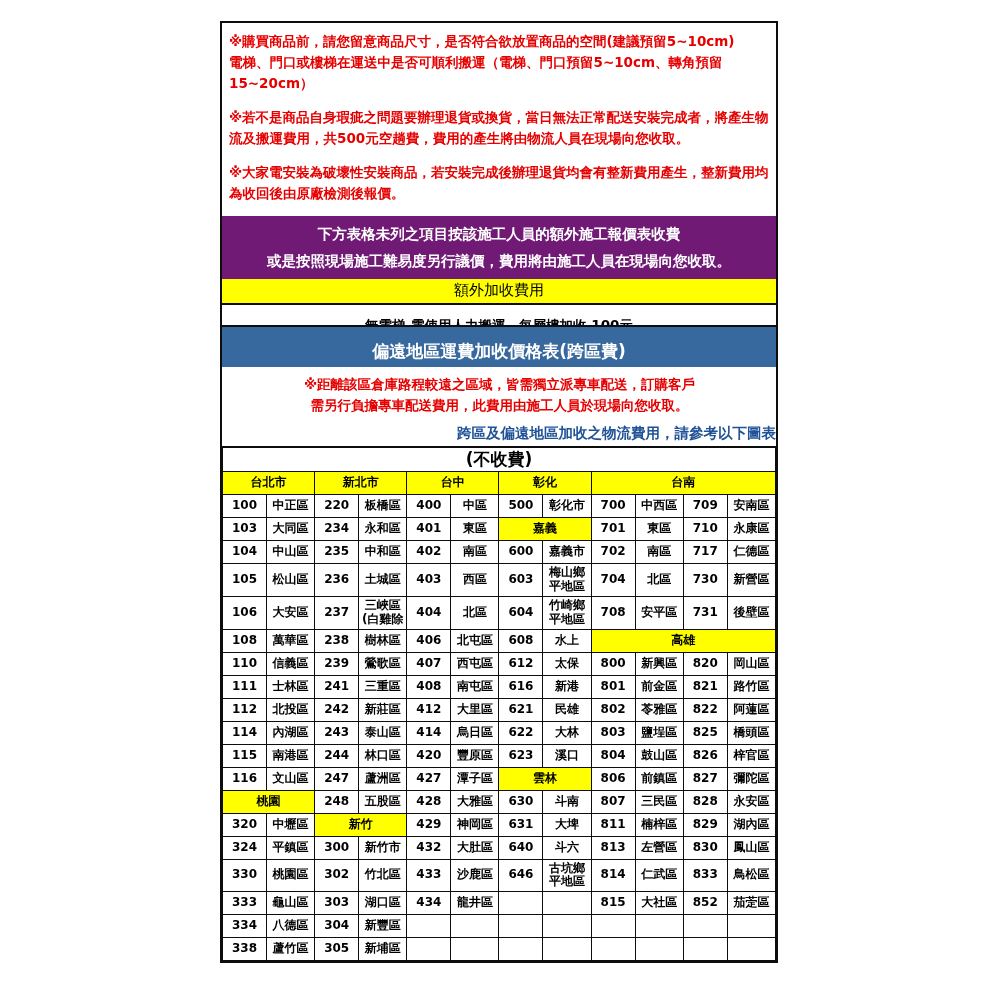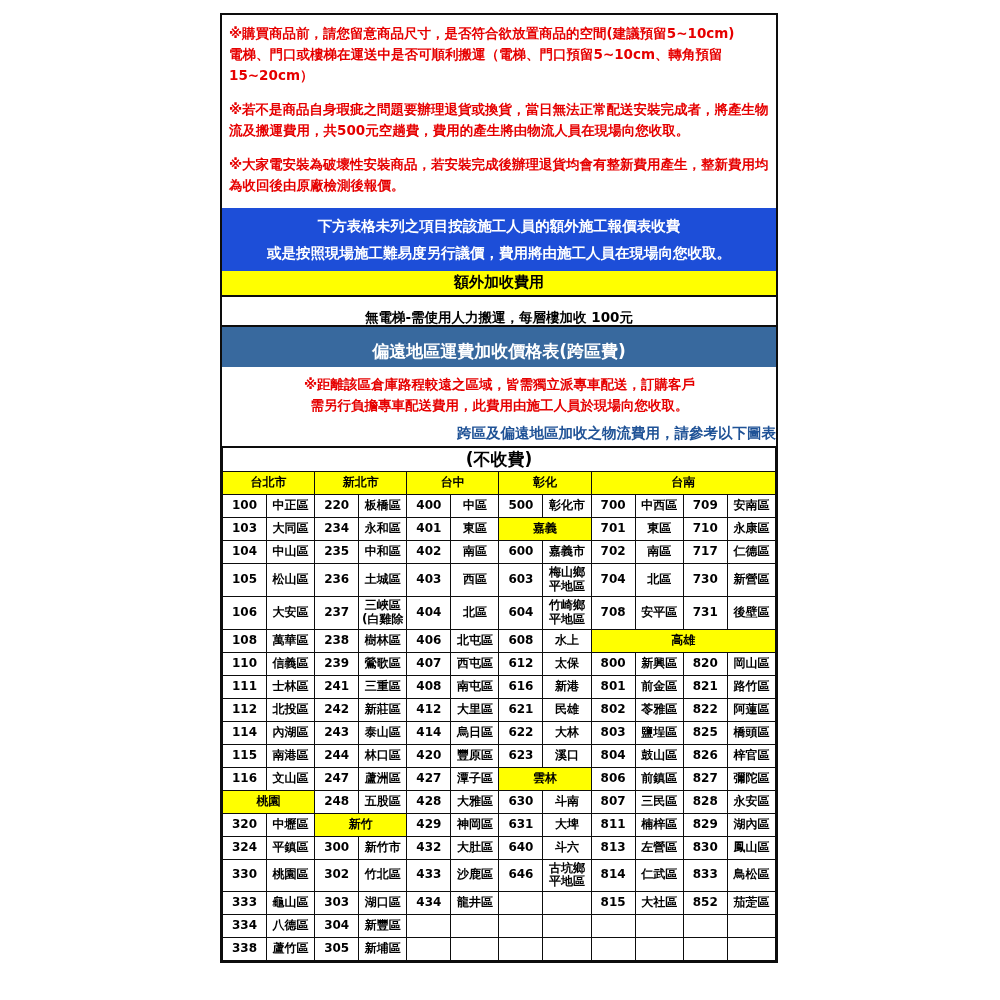--- a/index.html
+++ b/index.html
@@ -5,36 +5,36 @@
   html,body{margin:0;padding:0;}
   body{
     width:1000px;height:1000px;background:#ffffff;overflow:hidden;
     font-family:"DejaVu Sans","Liberation Sans",sans-serif;
     position:relative;
   }
   .outer-box{
     position:absolute;left:220px;width:554px;
     border:2px solid #0d0d0d;background:#fff;
   }
-  #notice-box{top:13px;}
+  #notice-box{top:21px;}
   #remote-box{top:325px;}
 
   .red-par{
     color:#e60000;font-weight:bold;font-size:13.5px;line-height:1.55;
     margin:0 0 13px 0;white-space:pre-line;
   }
   .pad-wrap{padding:8px 7px 0 7px;}
 
   .blue-banner{
-    background:#1d4ed8;color:#ffffff;font-weight:bold;font-size:14.5px;
+    background:#701a75;color:#ffffff;font-weight:bold;font-size:14.5px;
     text-align:center;line-height:1.8;padding:5px 9px;white-space:pre-line;
     margin-top:6px;
   }
   .yellow-banner{
-    background:#ffff00;color:#000;font-weight:bold;font-size:15px;
+    background:#ffff00;color:#000;font-weight:normal;font-size:15px;
     text-align:center;padding:2px 0 3px 0;border-bottom:2px solid #0d0d0d;
   }
   .fee-text{
     color:#000;font-weight:bold;font-size:13.5px;line-height:1.65;
     text-align:center;padding:9px 0 12px 0;white-space:pre-line;
   }
 
   .remote-title{
     background:#38699e;color:#ffffff;font-weight:bold;font-size:17px;
     text-align:center;padding:13px 0 4px 0;

